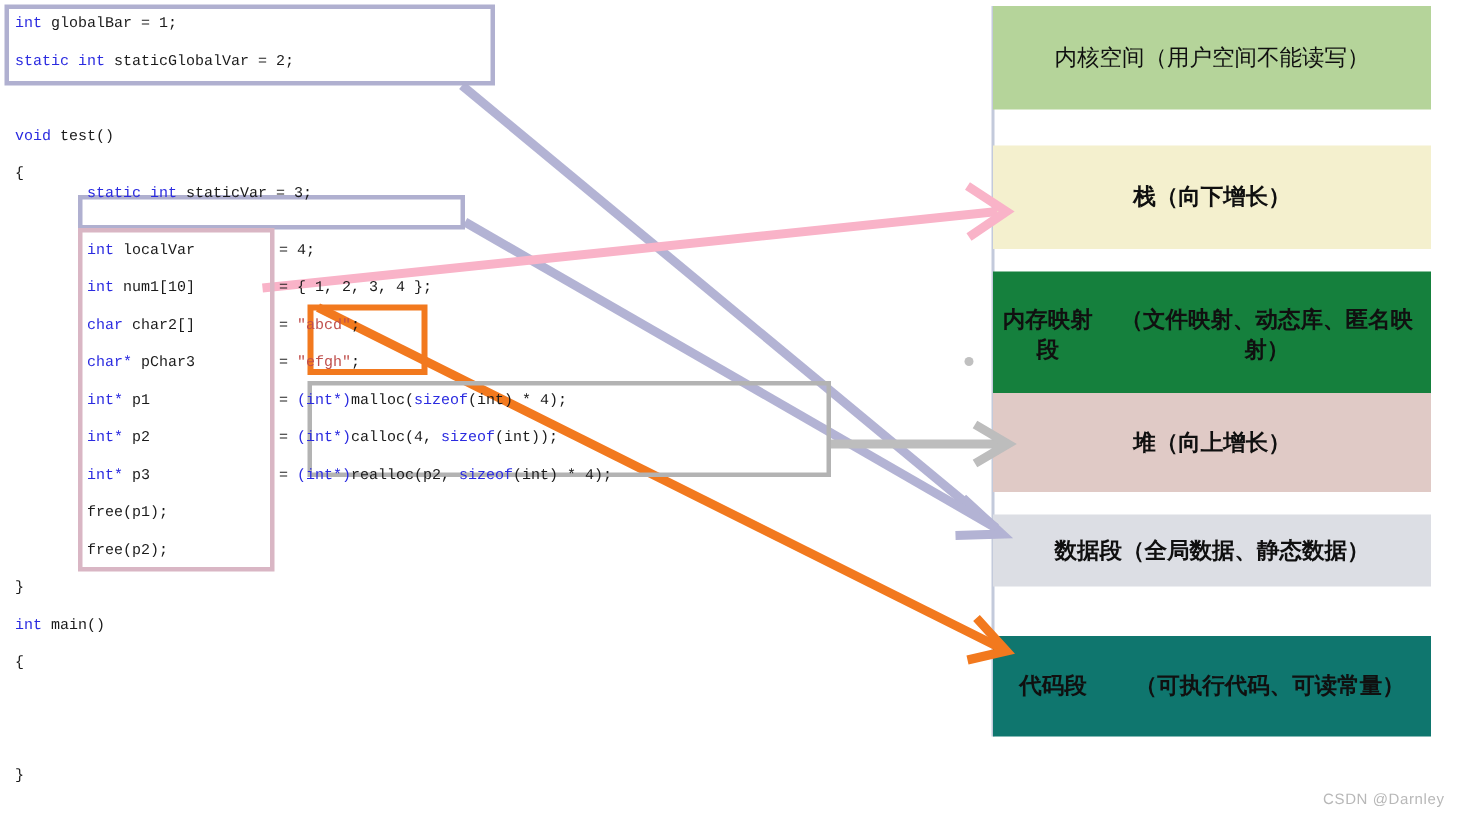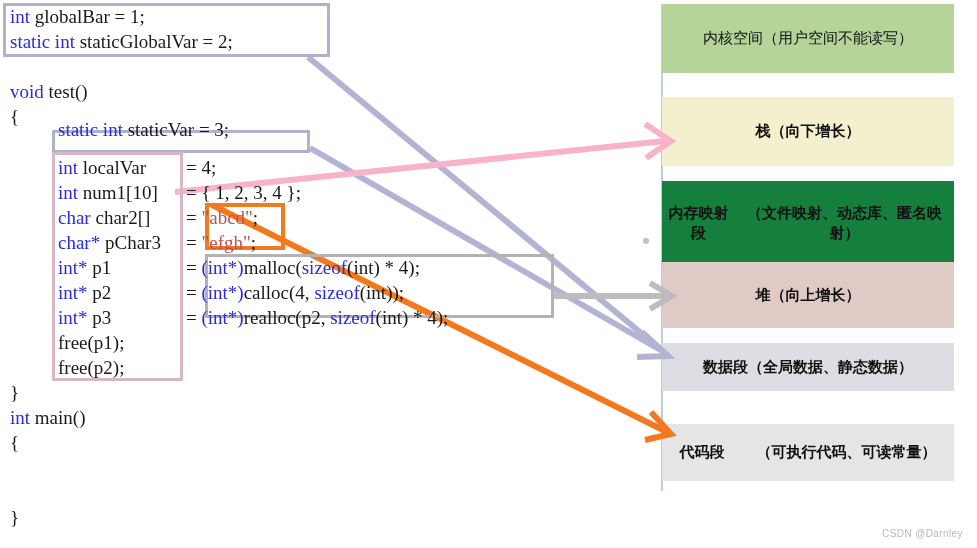--- a/index.html
+++ b/index.html
@@ -8,22 +8,22 @@
     background:#ffffff;
     font-family:"Liberation Sans", sans-serif;
     overflow:hidden;
     position:relative;
   }
   #stage{position:absolute;left:0;top:0;width:977px;height:548px;}
 
   
   .code{
     position:absolute;
-    font-family:Liberation Serif, serif;
-    font-size:19px;
+    font-family:Liberation Mono, monospace;
+    font-size:10px;
     line-height:25px;
     white-space:pre;
     color:#202020;
     letter-spacing:0px;
   }
   .kw{color:#2a2ae0;}
   .str{color:#c0504d;}
   .plain{color:#1a1a1a;}
 
   
@@ -85,21 +85,21 @@
         <div class="l2">（文件映射、动态库、匿名映射）</div>
       </div>
       <div class="memblock bold" style="top: 262px; height: 66px; background: rgb(224, 202, 198);">
         <div class="l1">堆</div>
         <div class="l2">（向上增长）</div>
       </div>
       <div class="memblock bold" style="top: 343px; height: 48px; background: rgb(220, 222, 228);">
         <div class="l1">数据段</div>
         <div class="l2">（全局数据、静态数据）</div>
       </div>
-      <div class="memblock bold" style="top: 424px; height: 57px; background: #e5e5e5; gap: 32px;">
+      <div class="memblock bold" style="top: 424px; height: 67px; background: #0f766e; gap: 32px;">
         <div class="l1">代码段</div>
         <div class="l2">（可执行代码、可读常量）</div>
       </div>
     </div>
   <div class="dot" style="left:643px;top:238px;"></div>
 
   <svg class="arrows" viewBox="0 0 977 548">
 
     <g>
       <path d="M308,57 L664,352" stroke="#b3b3d4" stroke-width="6" fill="none"></path>

